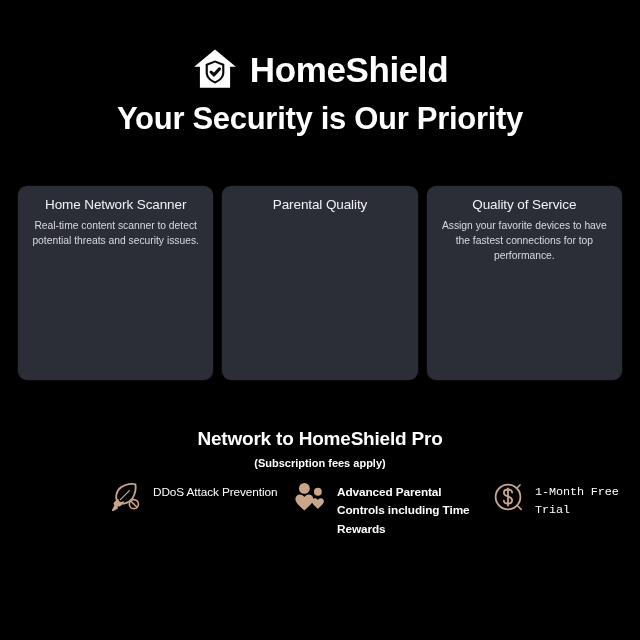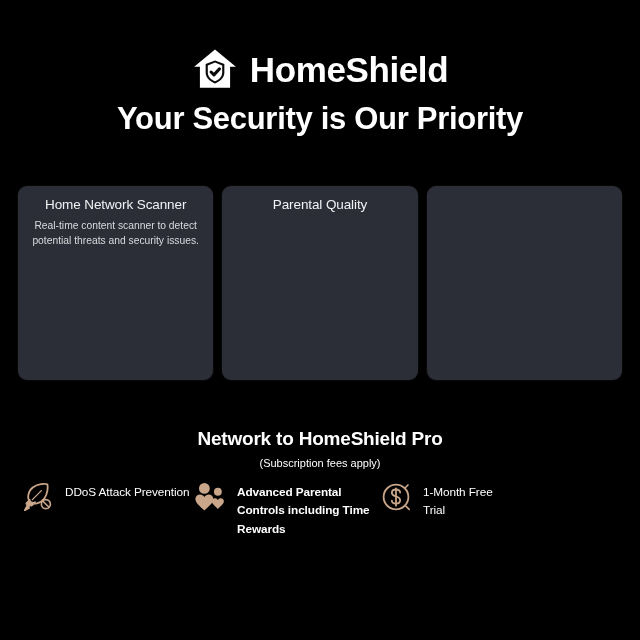--- a/index.html
+++ b/index.html
@@ -184,33 +184,33 @@
 
   
   .upgrade{
     position:absolute; left:0; top:428px; width:100%;
     text-align:center;
   }
   .upgrade-title{
     font-size:19px; font-weight:bold; color:#ffffff; letter-spacing:-0.2px;
   }
   .upgrade-sub{
-    margin-top:7px; font-size:11px; color:#ffffff; font-weight:400;
+    margin-top:7px; font-size:11px; color:#ffffff; font-weight:700;
   }
 
   
   .features{
     position:absolute; left:20px; top:481px; width:600px;
-    display:flex; align-items:flex-start; gap:0;
+    display:flex; align-items:flex-start; gap:12px;justify-content:flex-end;
   }
   .feature{ display:flex; align-items:flex-start; gap:9px; }
   .f1{ width:172px; }
   .f2{ width:152px; }
   .f3{ width:186px;font-weight:bold; }
-  .f4{ width:130px; }
+  .f4{ width:130px;font-family:Liberation Mono, monospace; }
   .f-icon{ width:36px; height:36px; flex:none; margin-top:-2px; }
   .f-label{
     font-size:11.8px; line-height:1.55; color:#ffffff; padding-top:2px; letter-spacing:-0.1px;
   }
 </style>
 </head>
 <body>
 
 <div class="header">
   <div class="brand-row">
@@ -344,20 +344,24 @@
         <span class="pdot" style="left:8%;top:50%"></span>
           <span class="pline" style="left:18%;top:50%;width:48%"></span>
         <span class="pdot" style="left:8%;top:62%"></span>
           <span class="pline" style="left:18%;top:62%;width:56%"></span>
       </span>
       <span class="handL"></span>
         <span class="handR"></span>
       <span class="watch"></span>
         <span class="sleeve"></span>
     </div>
+    <div class="card-body">
+      <div class="card-title">Quality of Service</div>
+      <div class="card-desc">Assign your favorite devices to have the fastest connections for top performance.</div>
+    </div>
   </div>
 </div>
 
 <div class="upgrade">
   <div class="upgrade-title">Network to HomeShield Pro</div>
   <div class="upgrade-sub">(Subscription fees apply)</div>
 </div>
 
 <div class="features">
 

